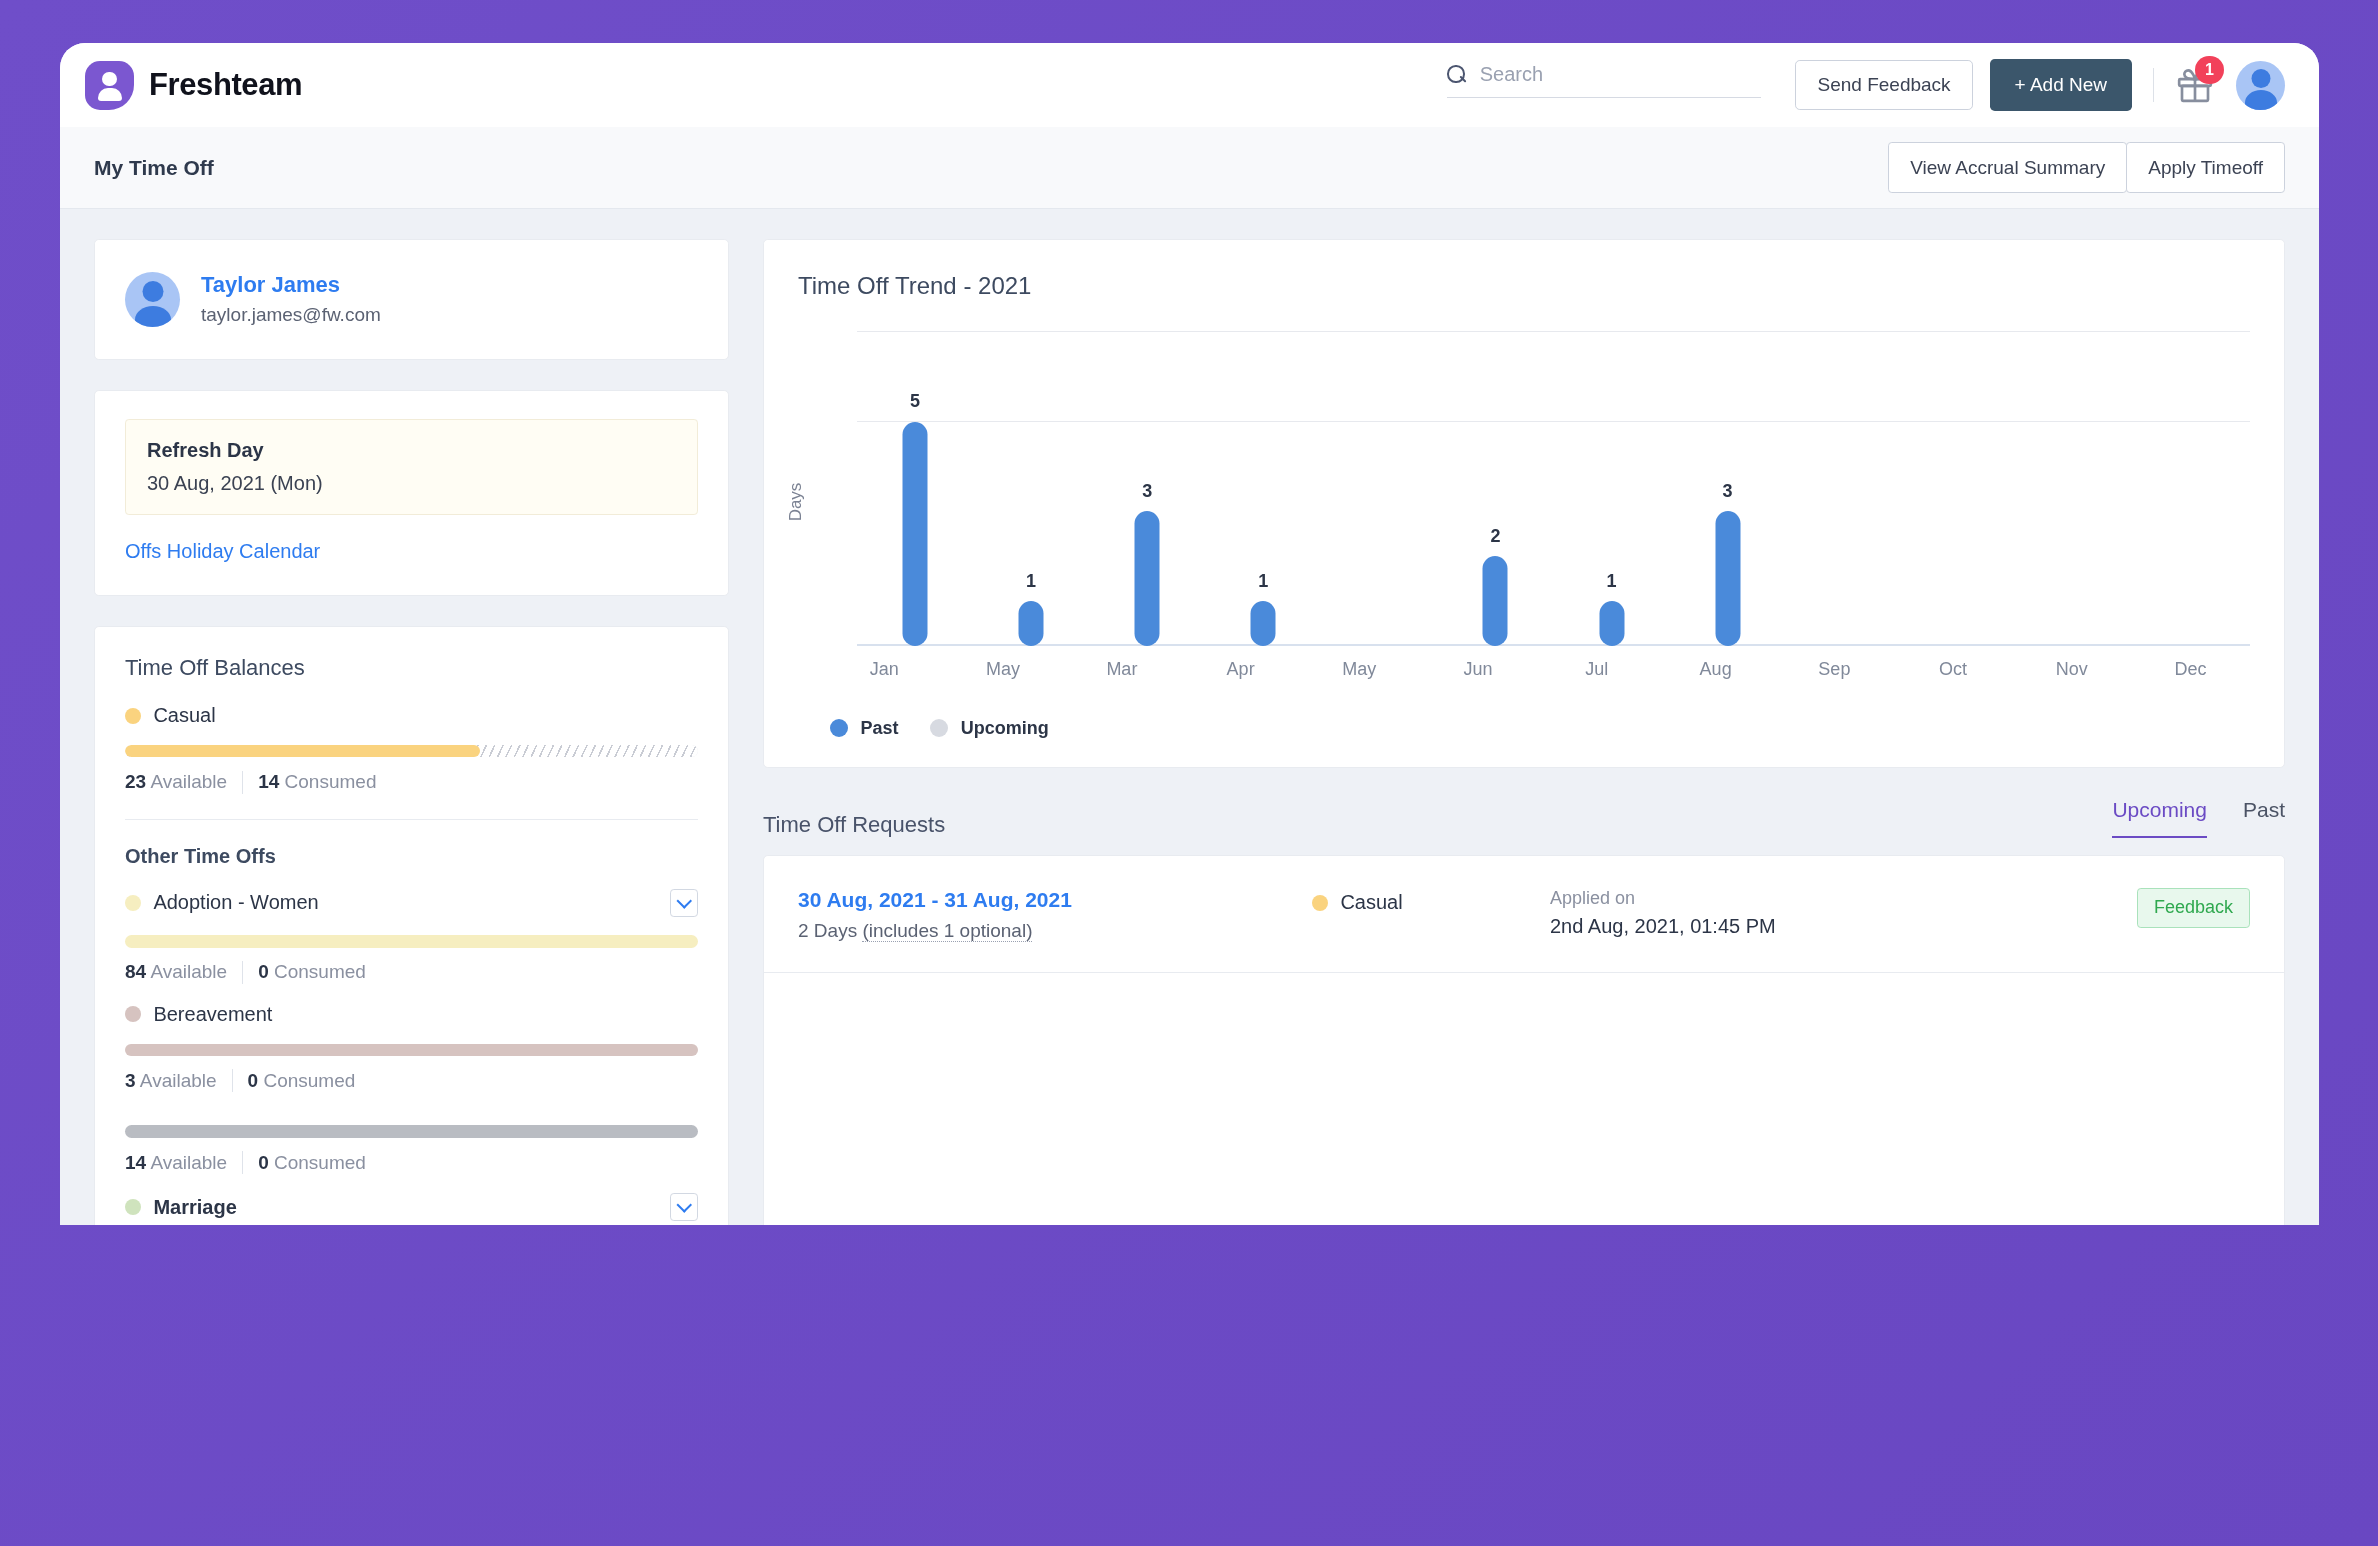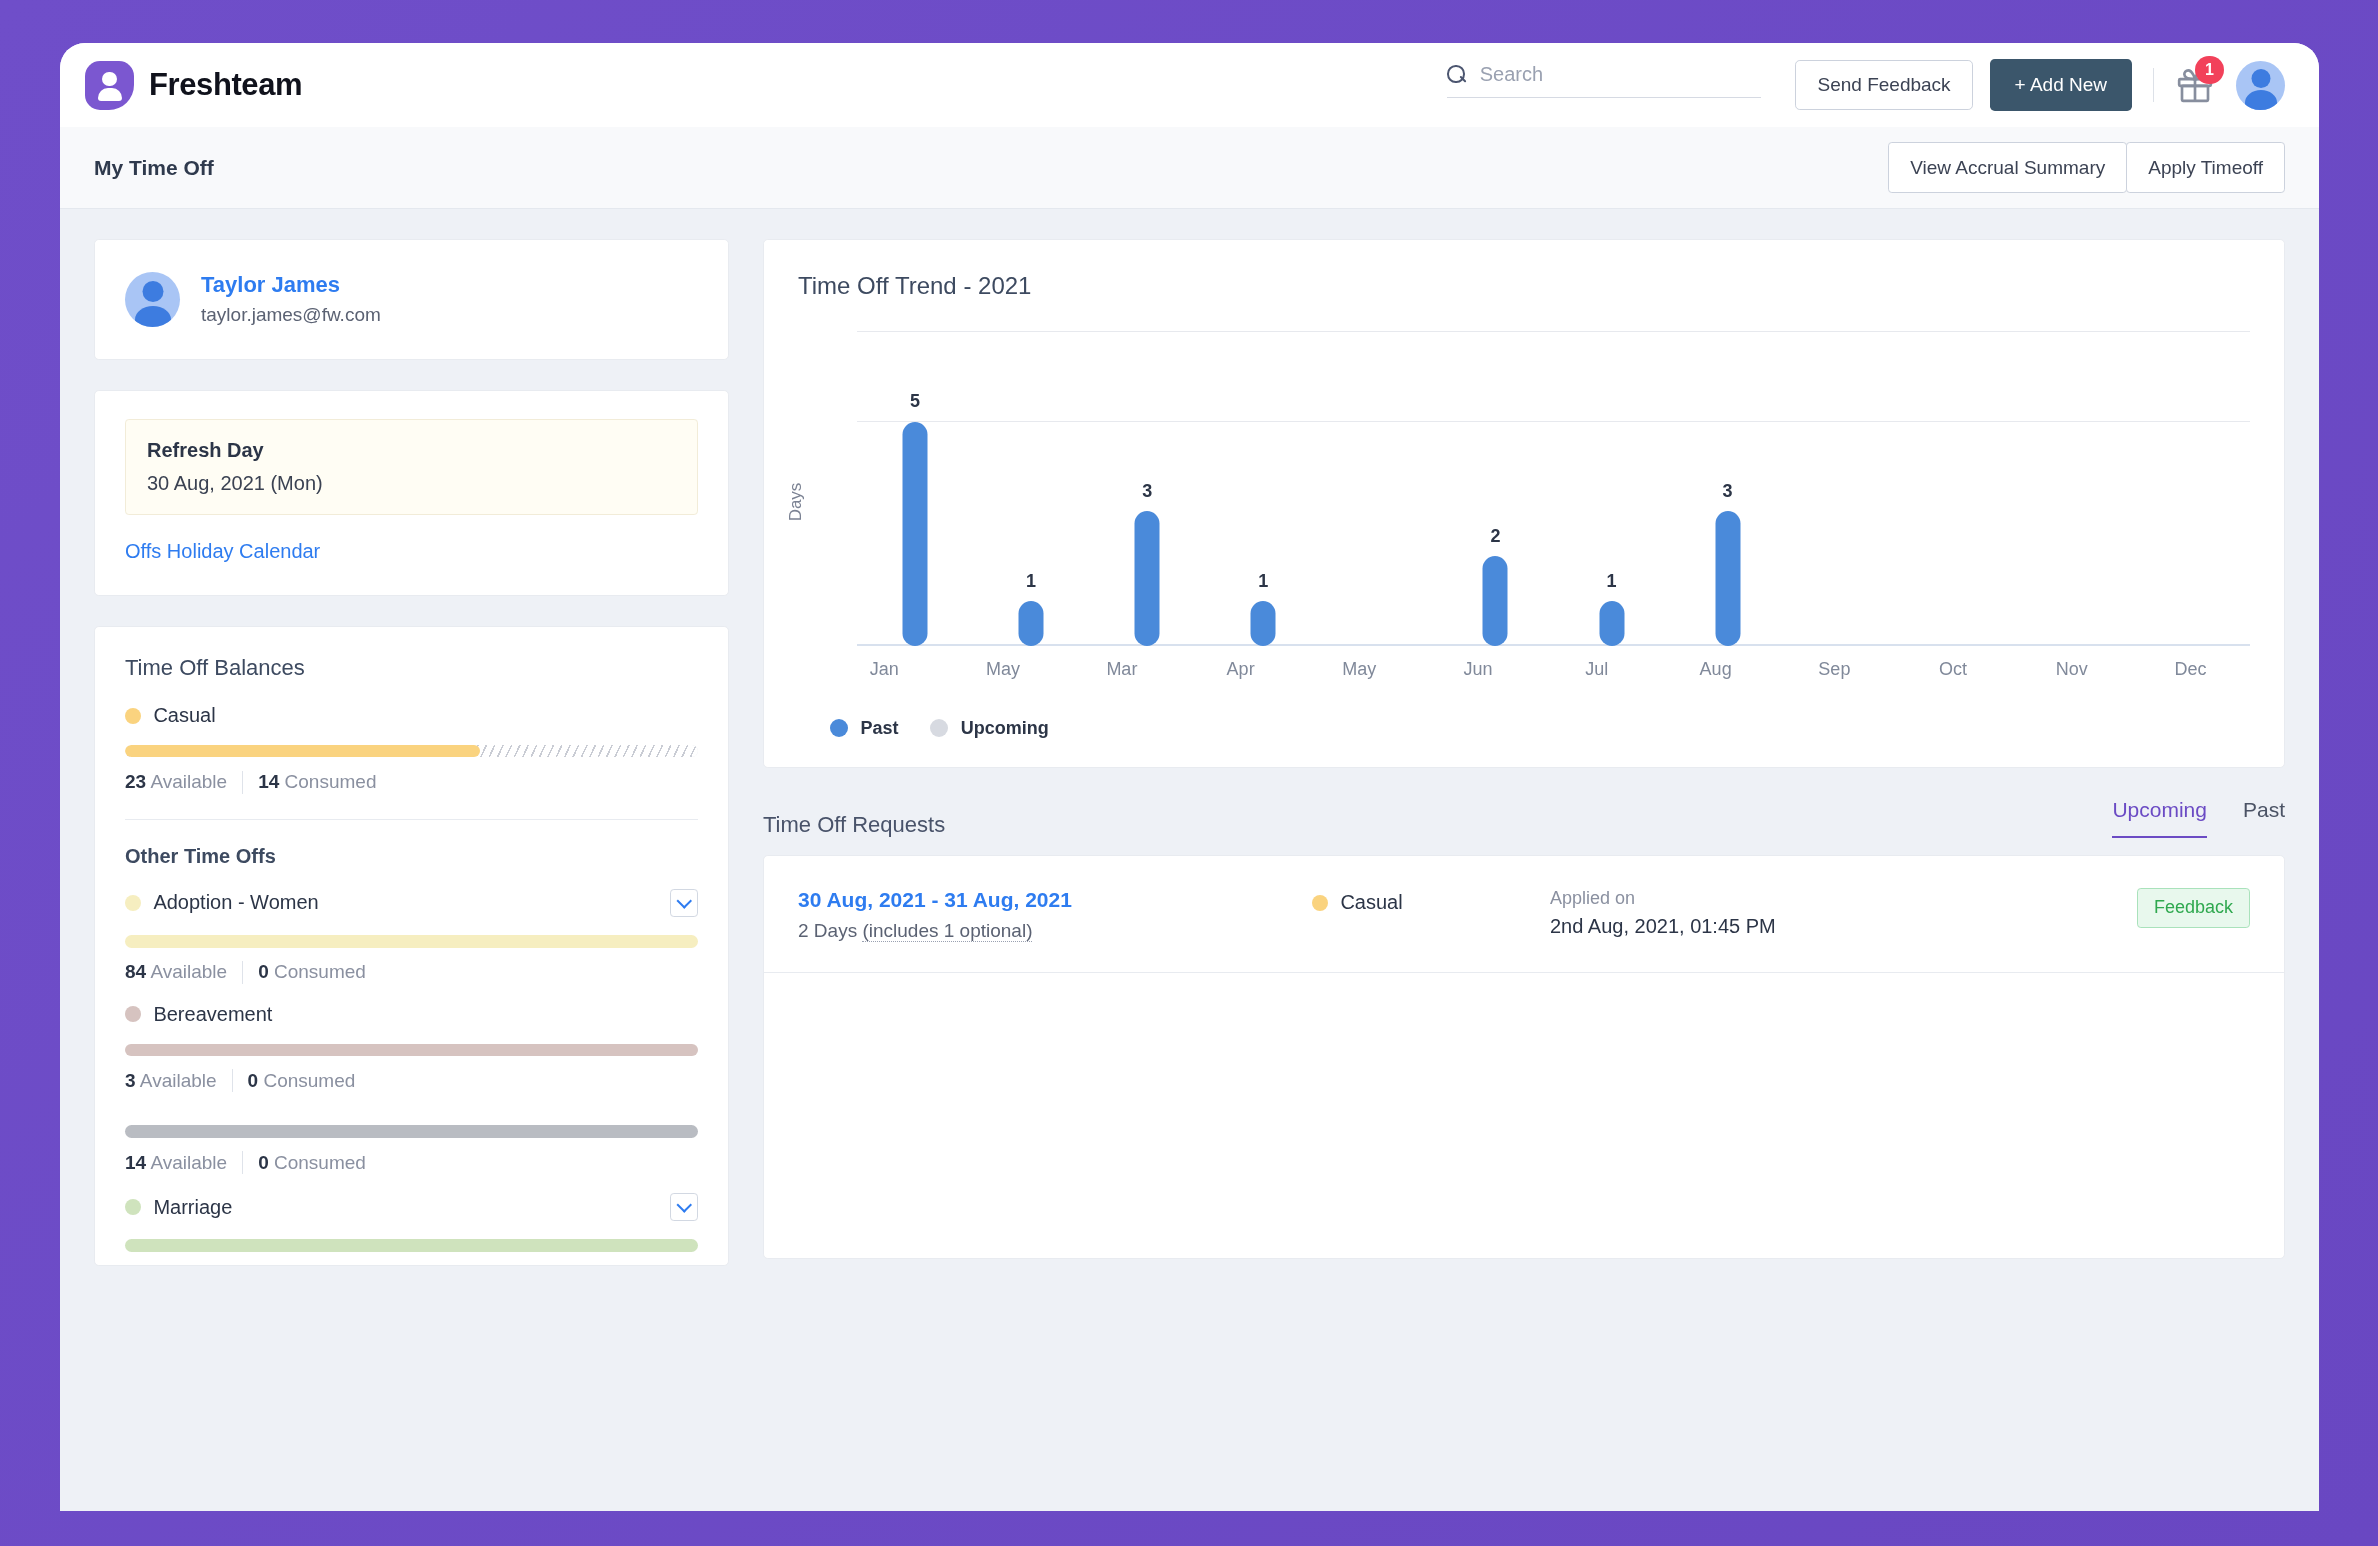--- a/index.html
+++ b/index.html
@@ -8,21 +8,21 @@
     font-family: "Liberation Sans", sans-serif;
     background: #6b4bc4;
     overflow: hidden;
   }
   .page {
     position: relative; width: 2379px; height: 1547px;
     background: linear-gradient(135deg,#6f4ec9 0%,#6947c2 100%);
   }
   .app-window {
     position: absolute; left: 60px; top: 43px;
-    width: 2259px; height: 1468px;
+    width: 2259px; height: 1182px;
     background: #eef1f6;
     border-radius: 25px 25px 0 0;
     overflow: hidden;
   }
 
   
   .topbar {
     height: 84px; background: #ffffff;
     display: flex; align-items: center;
     padding: 0 34px 0 25px;
@@ -320,21 +320,21 @@
                 <div class="bar-solid" style="background:#b9bcc2"></div>
                 <div class="other-stats">
                   <span><b>14</b> <span>Available</span></span>
                   <span class="bal-sep"></span>
                   <span><b>0</b> <span>Consumed</span></span>
                 </div>
               </div>
               <div class="other-row">
                 <div class="row-head">
                   <span class="dot" style="background:#cfe3bd"></span>
-                  <span style="margin-left:12.4px;font-size:20px;color:#2c3547;">Marriage</span>
+                  <span style="margin-left:12.4px;font-size:20px;color:#2c3547;font-weight:bold;">Marriage</span>
                   <span class="chev-btn">
                     <i class="chev"></i>
                   </span>
                 </div>
                 <div class="bar-solid" style="background:#cfe3bd"></div>
               </div>
             </div>
         </div>
       </div>
 

